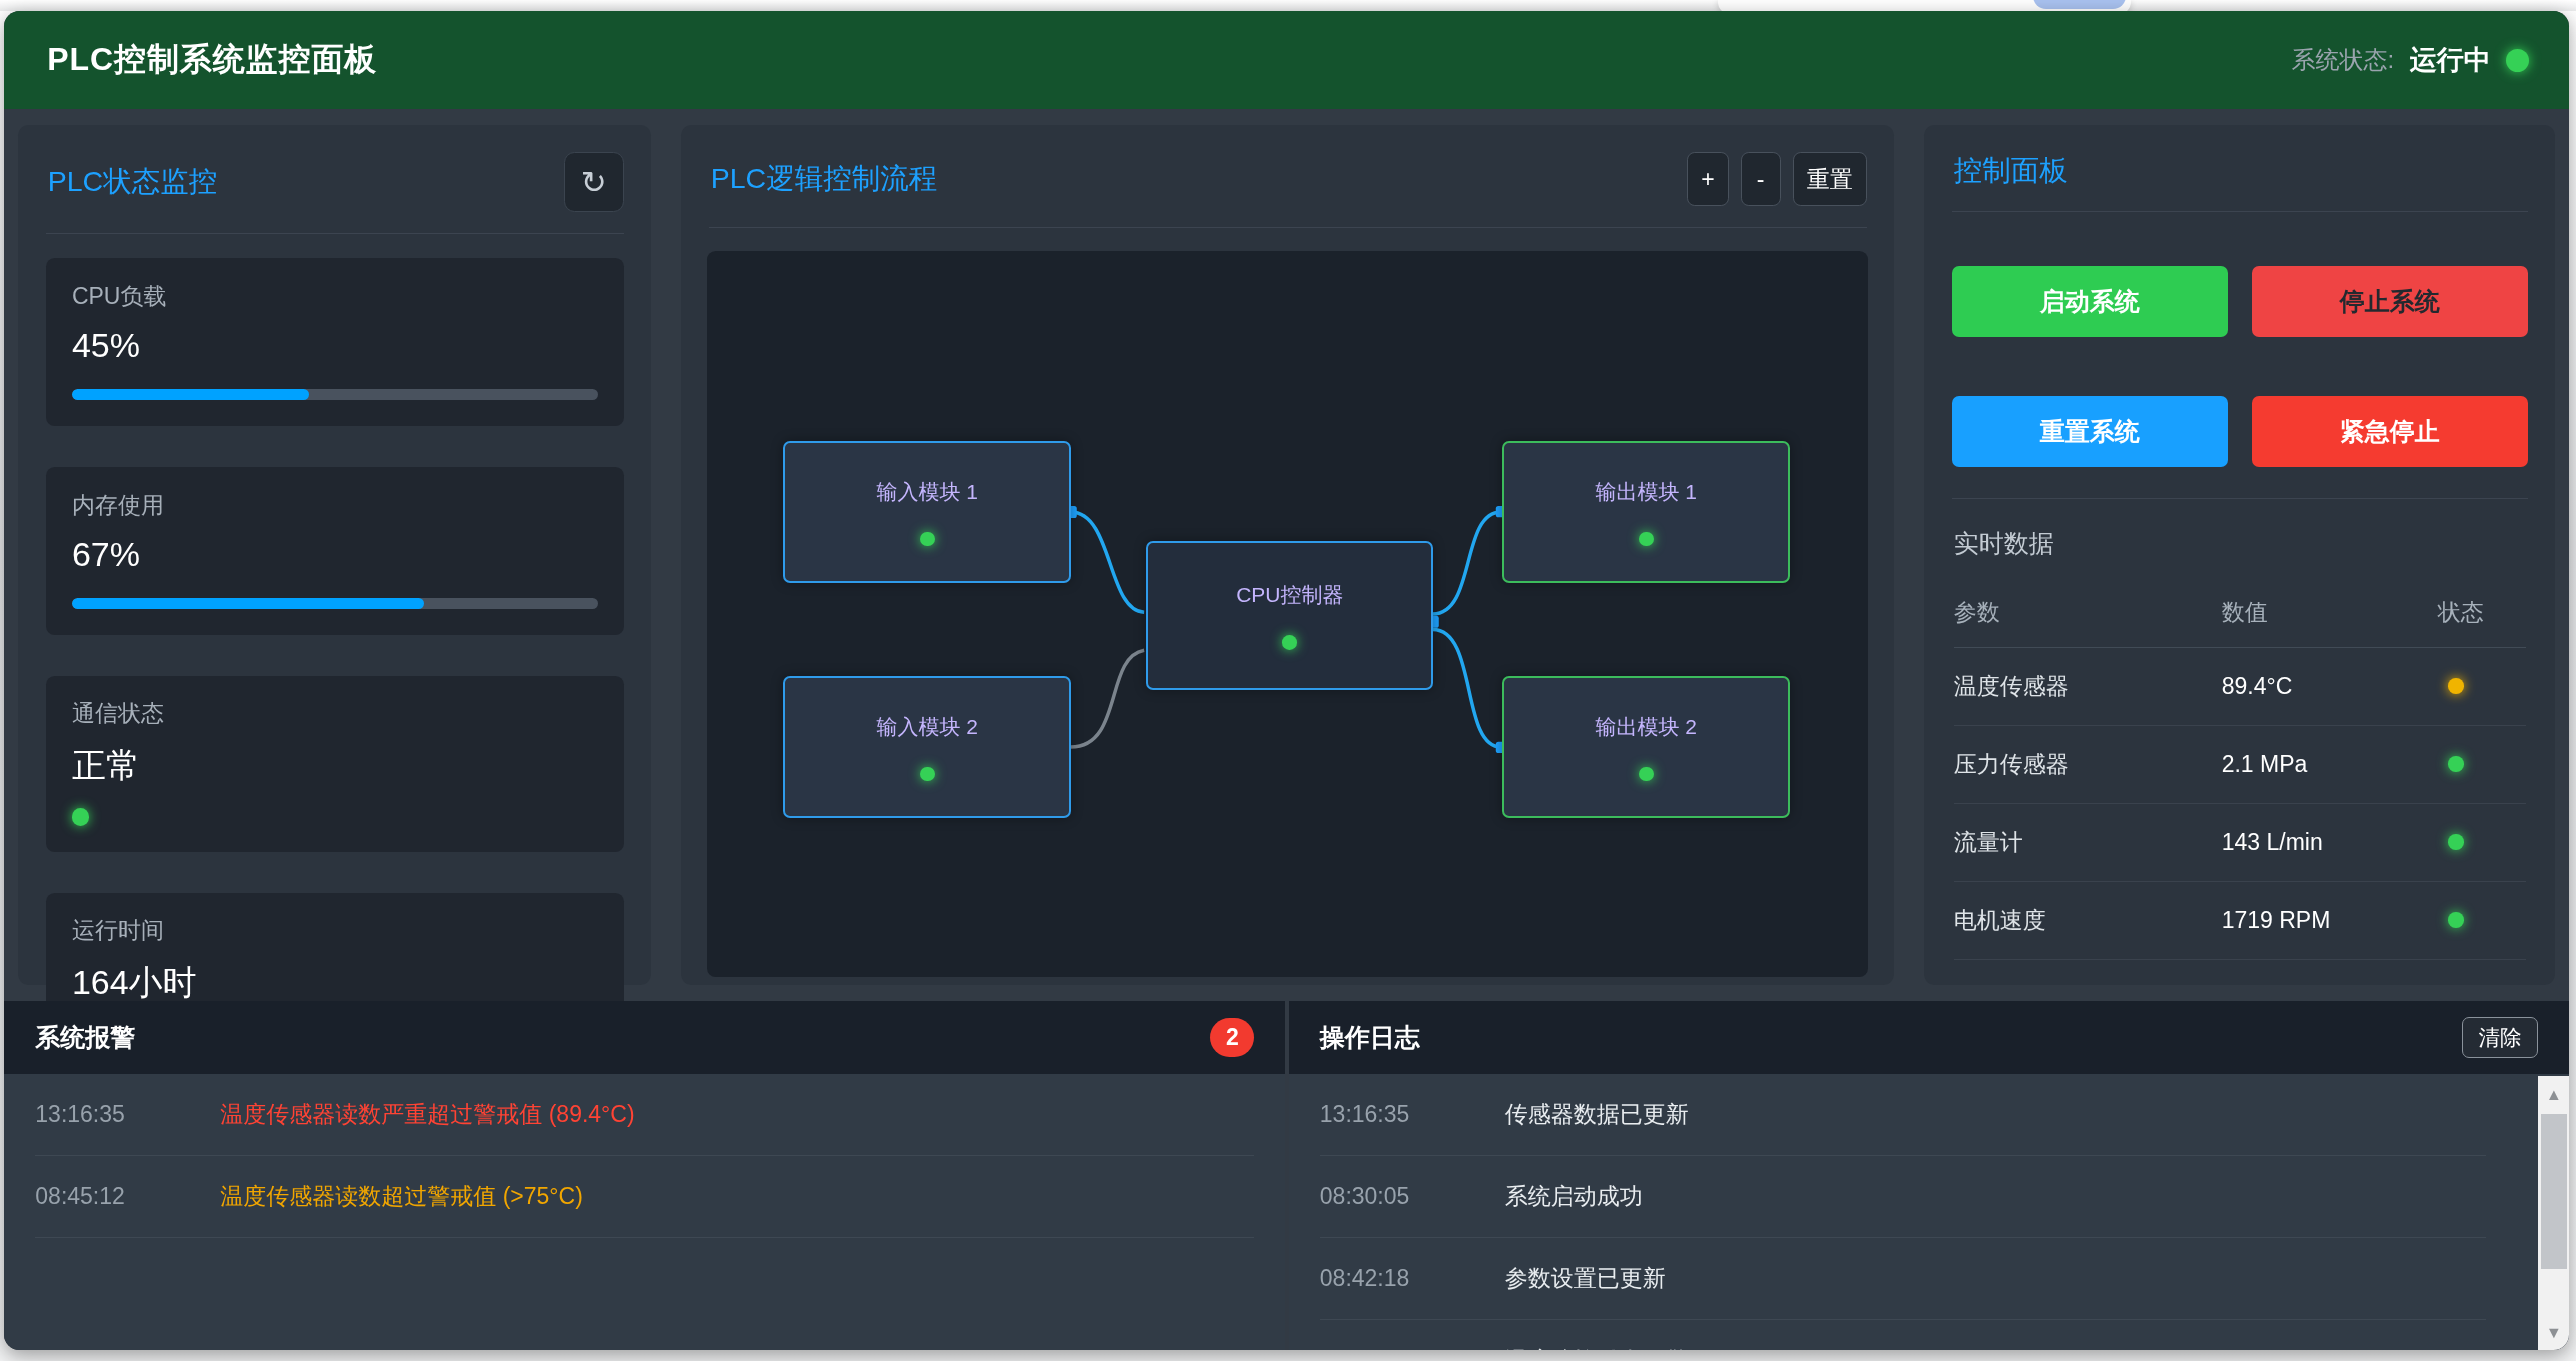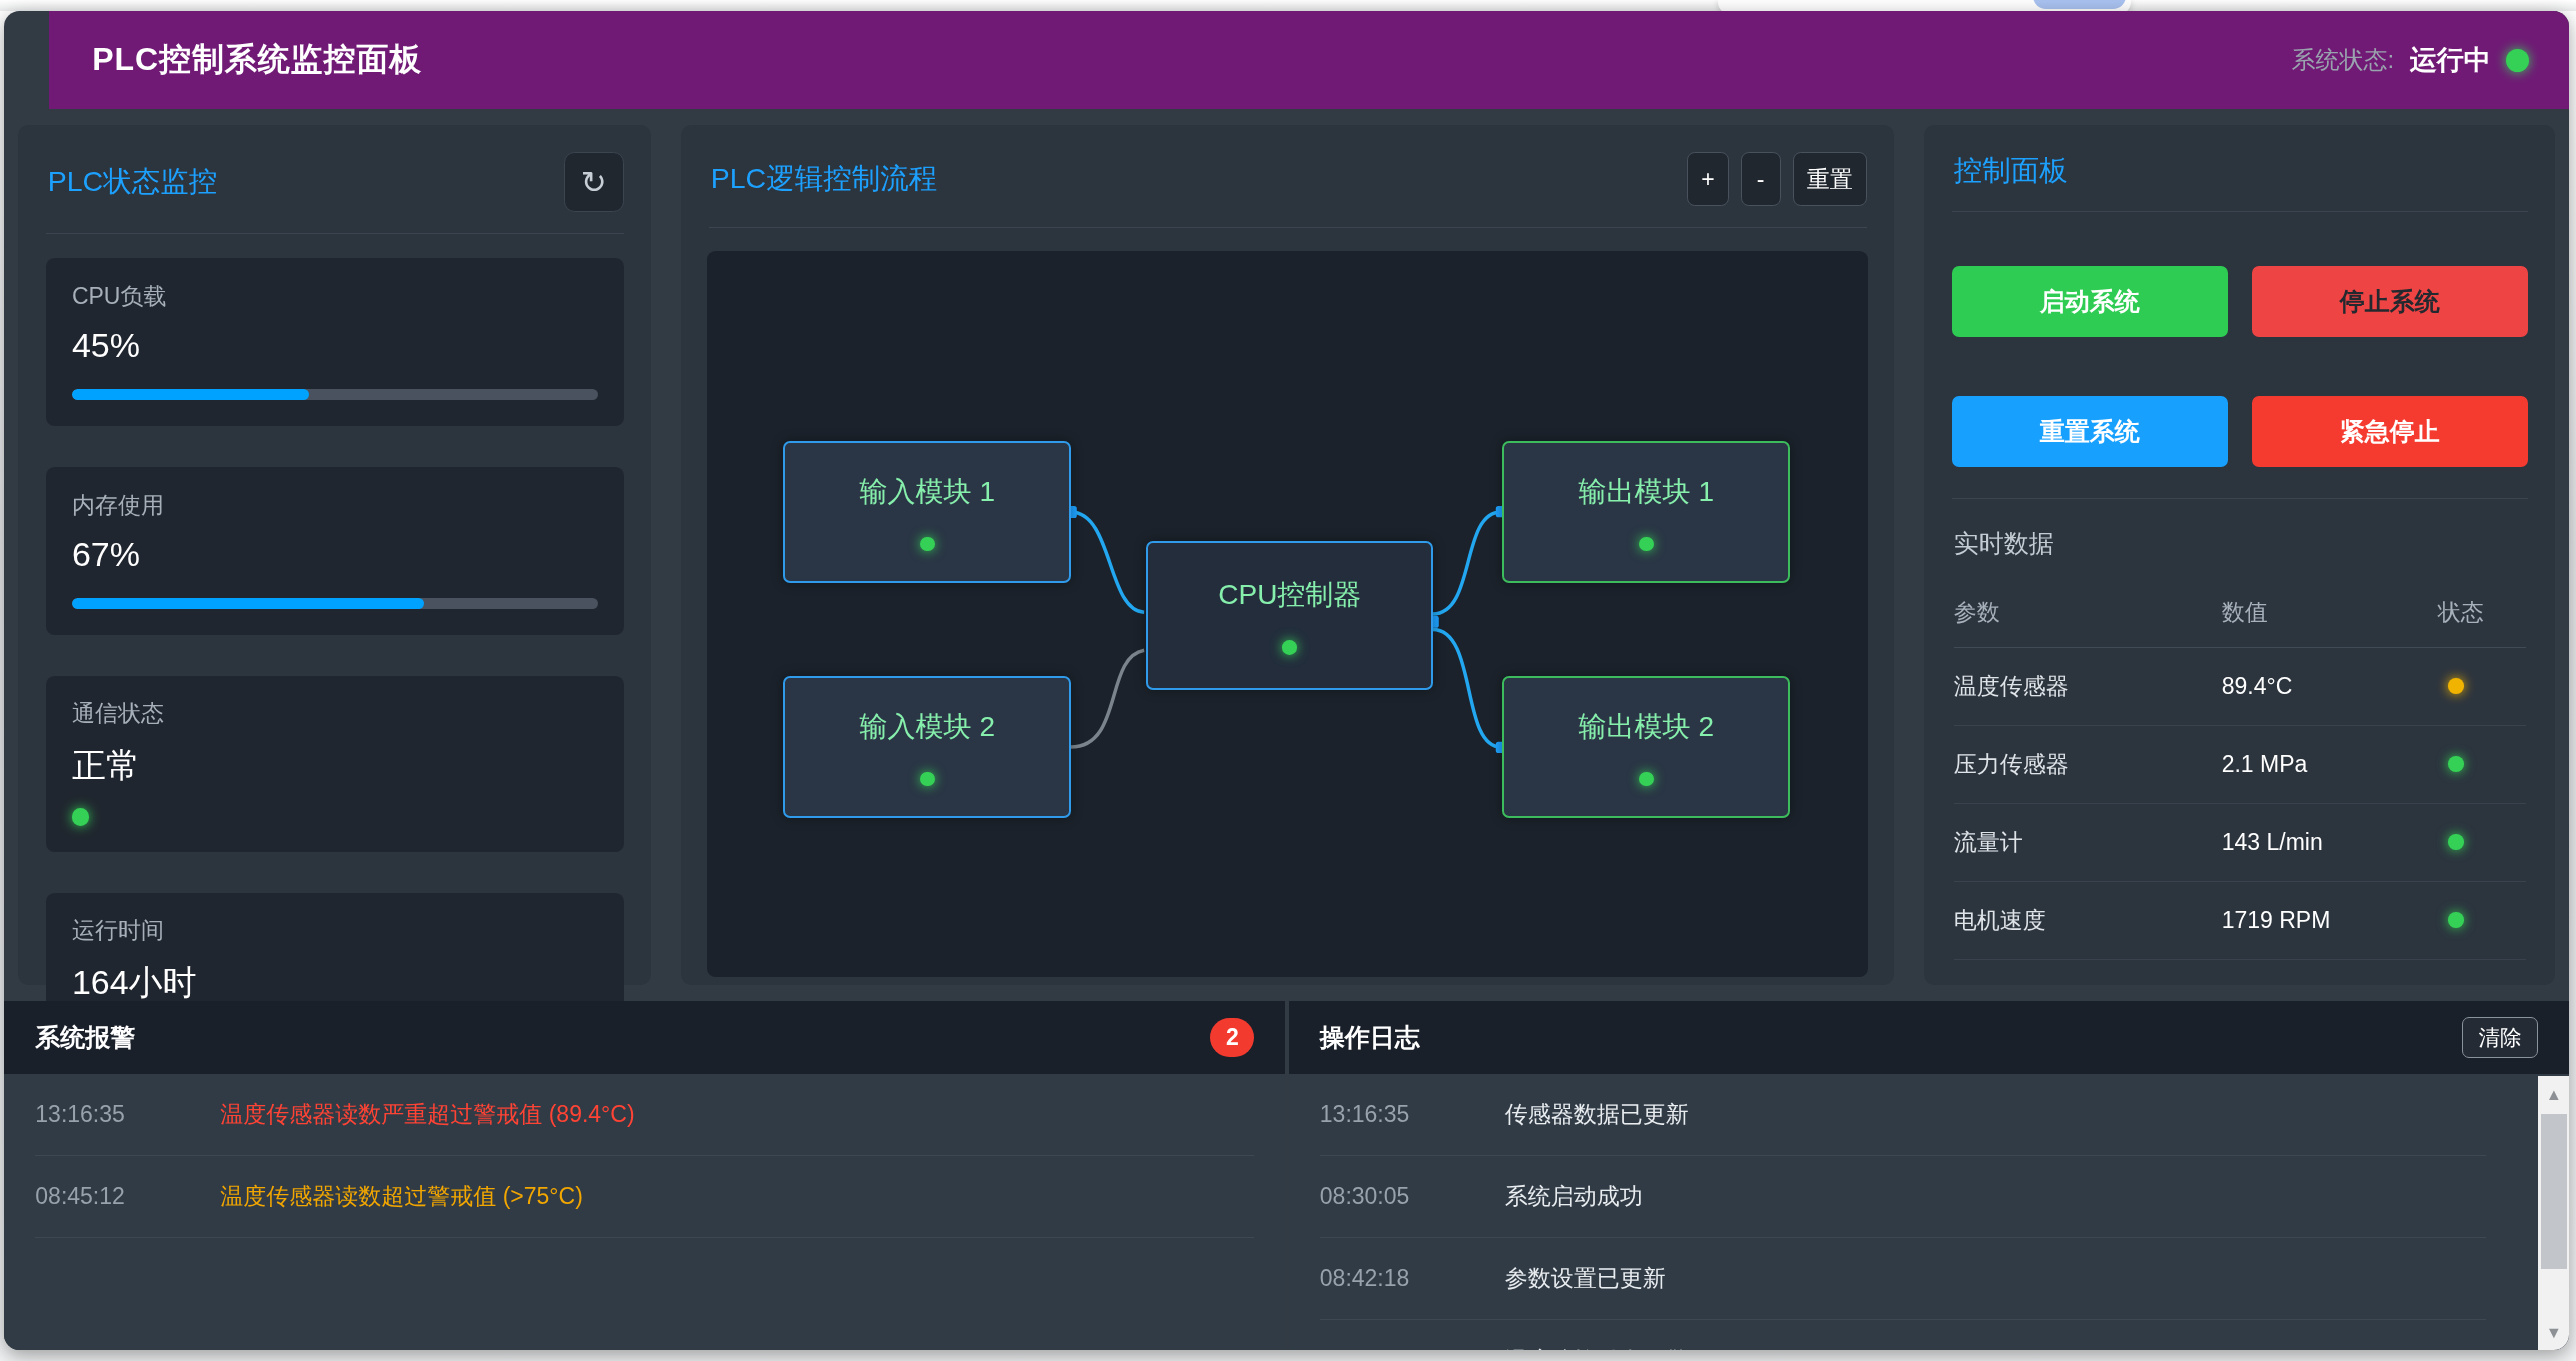--- a/index.html
+++ b/index.html
@@ -16,22 +16,22 @@
     background:#ffffff; border-radius:0 0 12px 12px;
     box-shadow:0 1.7px 7px rgba(0,0,0,.18); }
   .browser-pill { position:absolute; left:315px; top:-17.3px; width:93px; height:26px;
     border-radius:13px; background:#a9c2f0; }
 
   
   .dashboard { position:absolute; left:4.3px; top:11.2px; width:2565px; height:1339px;
     background:#323a44; border-radius:15.6px; overflow:hidden;
     box-shadow:0 5.2px 19px rgba(0,0,0,.35); }
 
-  .app-header { height:98px; background:#701a75; display:flex; align-items:center;
-    justify-content:space-between; padding:0 40px 0 43px;margin-left:45px; }
+  .app-header { height:98px; background:#14532d; display:flex; align-items:center;
+    justify-content:space-between; padding:0 40px 0 43px; }
   .app-title { color:#ffffff; font-size:32px; font-weight:bold; letter-spacing:0.9px; }
   .sys-status { display:flex; align-items:center; gap:15.6px; }
   .sys-status-label { color:#9aa4ae; font-size:24px; }
   .sys-status-value { color:#ffffff; font-size:27px; font-weight:bold; }
   .dot { border-radius:50%; }
 
   
   .main-row { display:flex; gap:30px; padding:15.6px 14px 0 14px; height:875px; }
   .panel { background:#2c343e; border-radius:10.4px; padding:22.5px 19px; height:860px; }
   .panel-head { display:flex; justify-content:space-between; align-items:center;
@@ -57,21 +57,21 @@
   .flow-tools { display:flex; gap:12px; }
   .tool-btn { min-width:40px; height:54px; padding:0 13px; background:#20272f;
     border:0.9px solid #48515c; border-radius:7.8px; color:#ffffff; font-size:23px;
     display:flex; align-items:center; justify-content:center; cursor:pointer; }
   .flow-canvas { margin:22.5px 7px 0 7px; height:726px; background:#1b222b;
     border-radius:8.6px; position:relative; overflow:hidden; }
   .flow-canvas svg { position:absolute; left:0; top:0; }
   .node { position:absolute; width:288px; height:142px; background:#2a3545;
     border:2.6px solid #2f9bea; border-radius:7px; display:flex; flex-direction:column;
     align-items:center; justify-content:center; gap:26px; box-shadow:0 0 12px rgba(0,0,0,.35); }
-  .node-label { color:#86efac; font-size:28px; }
+  .node-label { color:#c4b5fd; font-size:21px; }
   .node-dot { width:14.7px; height:14.7px; }
 
   
   .right-panel { width:631px; }
   .ctrl-grid { display:grid; grid-template-columns:1fr 1fr; gap:26px 24px;
     margin:21px 8.6px 0 8.6px; }
   .ctrl-btn { height:71px; border-radius:7px; font-size:25px; font-weight:bold;
     display:flex; align-items:center; justify-content:center; border:none; cursor:pointer;margin-top:33px; }
   .rt-divider { margin-top:31px; }
   .rt-title { color:#c3cbd3; font-size:25px; margin:28px 10.4px 0 10.4px; }

